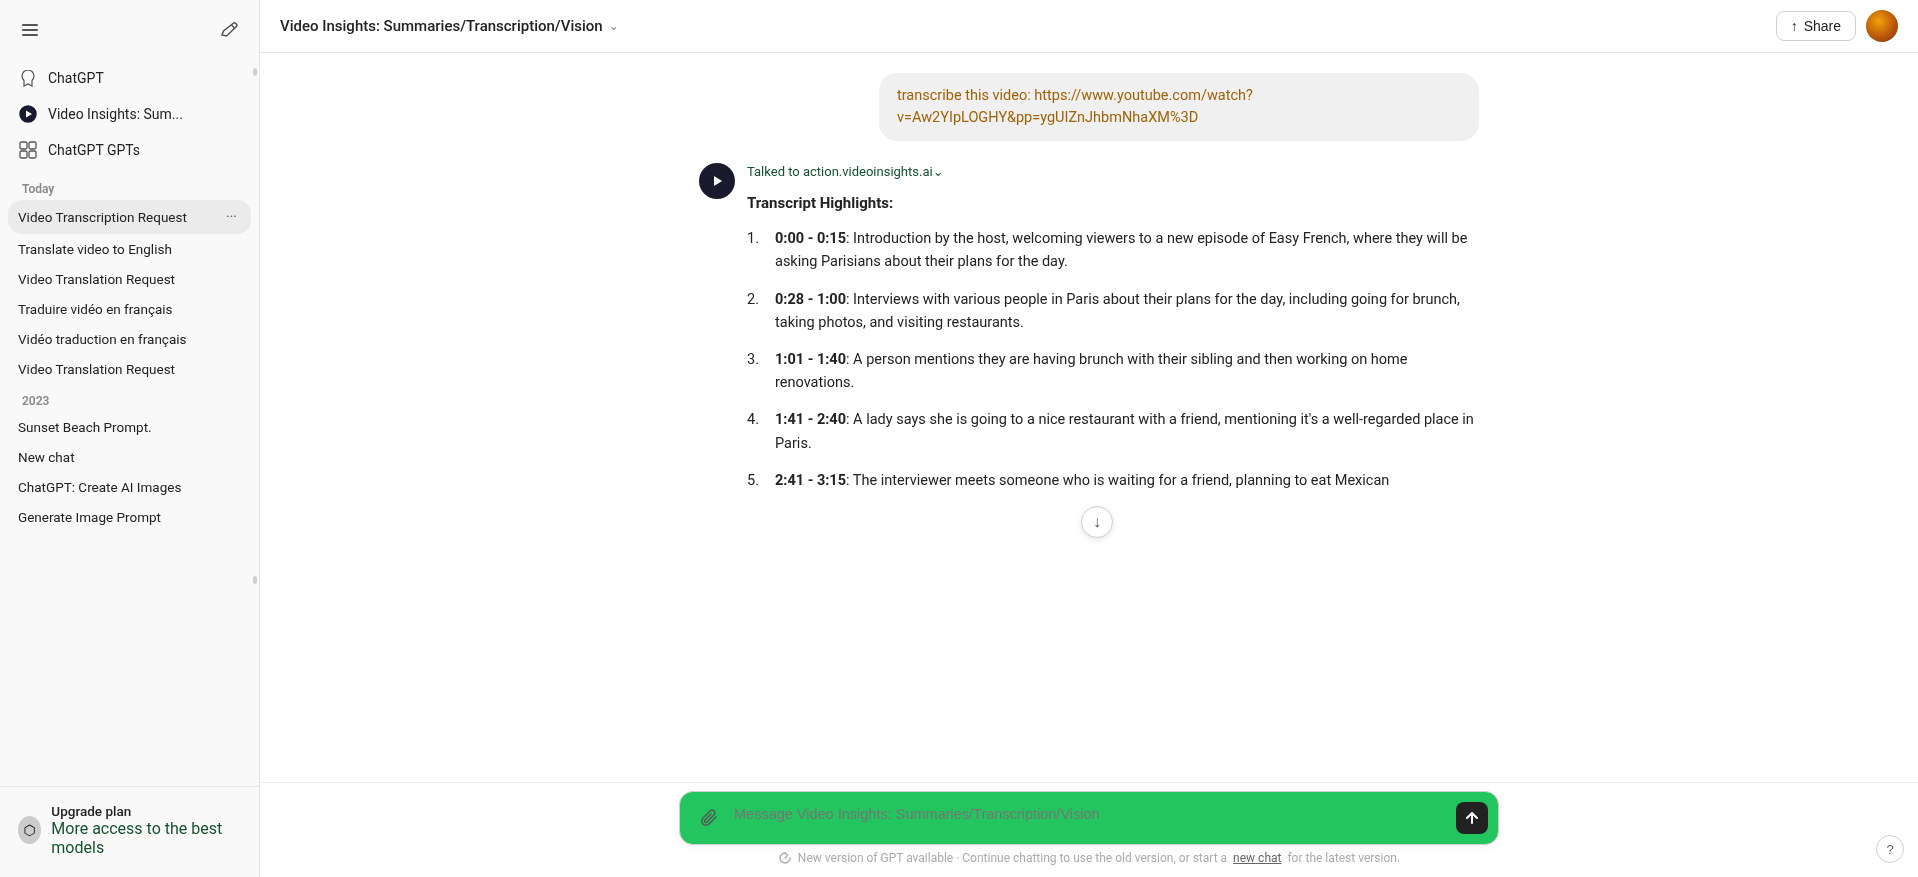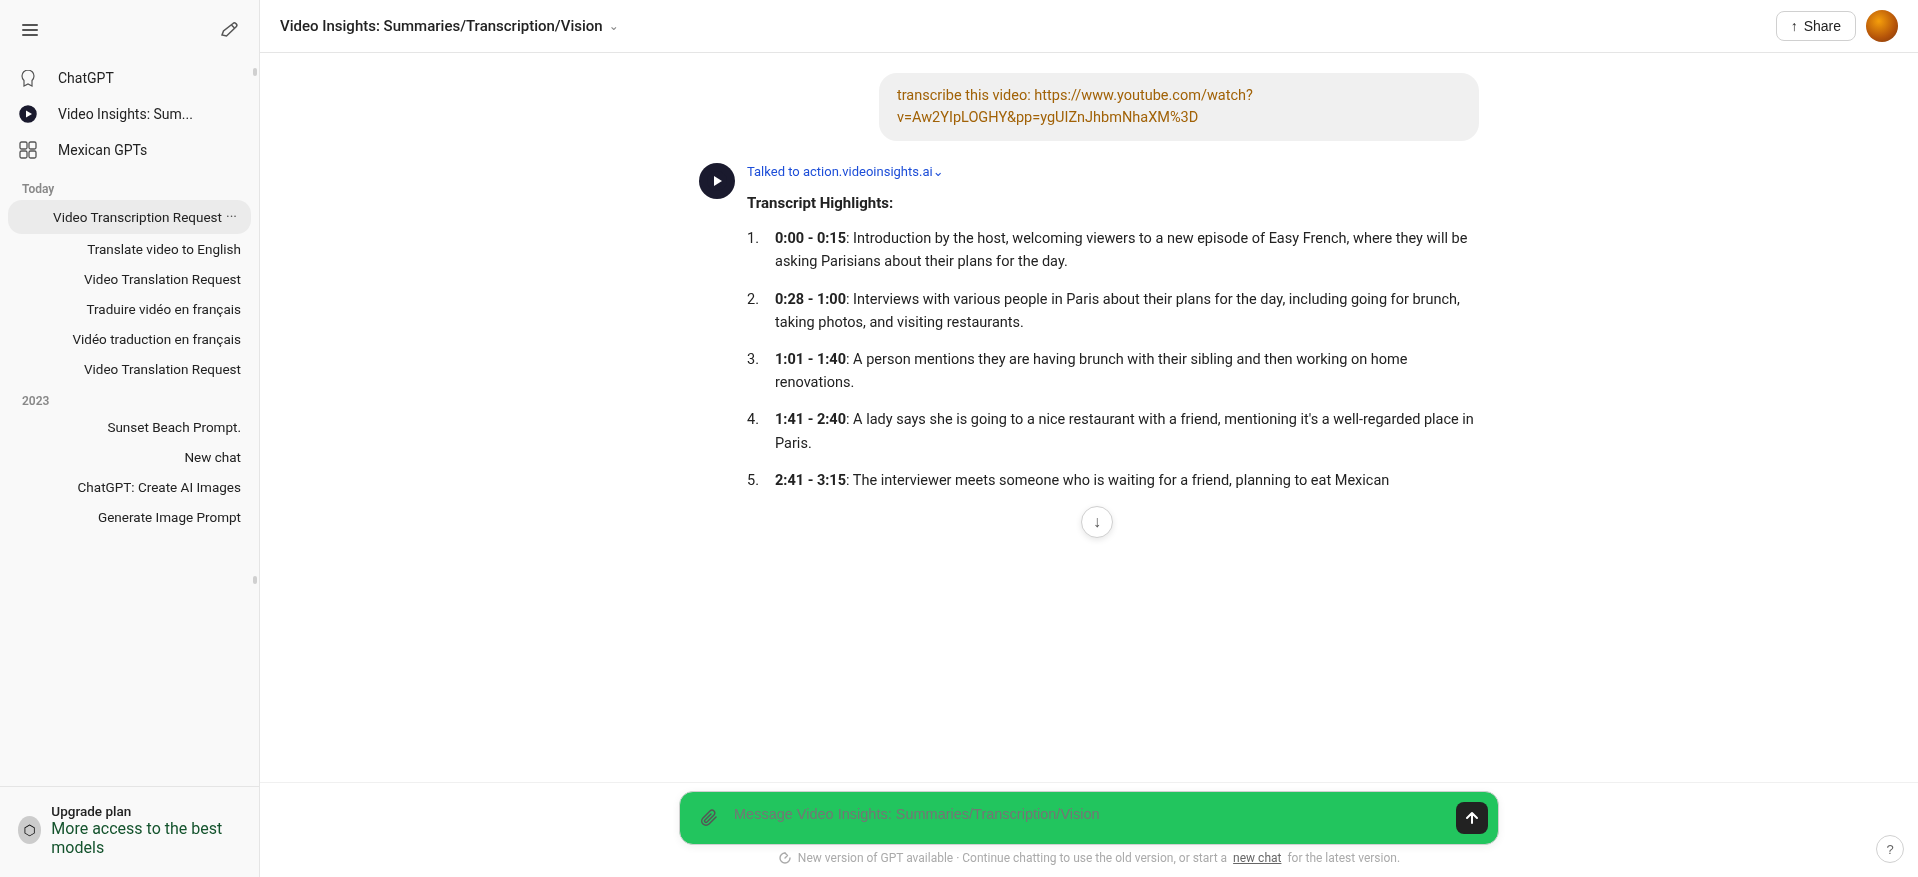--- a/index.html
+++ b/index.html
@@ -45,21 +45,21 @@
       font-size: 16px;
     }
 
     .sidebar-nav {
       padding: 4px 8px;
     }
 
     .nav-item {
       display: flex;
       align-items: center;
-      gap: 20px;
+      gap: 10px;
       padding: 8px 10px;
       border-radius: 8px;
       cursor: pointer;
       font-size: 14px;
       color: #222;
     }
 
     .nav-item-icon {
       width: 20px;
       height: 20px;
@@ -85,21 +85,20 @@
 
     .chat-item {
       display: flex;
       align-items: center;
       justify-content: space-between;
       padding: 7px 10px;
       border-radius: 14px;
       cursor: pointer;
       font-size: 13.5px;
       color: #222;
-      text-align: right;
     }
     .chat-item:hover, .chat-item.active { background: #ebebeb; }
 
     .chat-item-text {
       flex: 1;
       white-space: nowrap;
       overflow: hidden;
       text-overflow: ellipsis;
     }
 
@@ -258,21 +257,21 @@
       align-items: center;
       justify-content: center;
     }
 
     .ai-content { flex: 1; }
 
     .ai-source-tag {
       display: inline-flex;
       align-items: center;
       font-size: 13px;
-      color: #1d4ed8;
+      color: #14532d;
       margin-bottom: 12px;
       cursor: pointer;
     }
 
     .ai-text {
       font-size: 14.5px;
       color: #222;
       line-height: 1.65;
     }
 
@@ -471,21 +470,21 @@
     </div>
     <div class="nav-item">
       <div class="nav-item-icon">
         <svg width="18" height="18" viewBox="0 0 18 18" fill="none">
           <rect x="1" y="1" width="7" height="7" rx="1.5" stroke="#555" stroke-width="1.3" fill="none"></rect>
           <rect x="10" y="1" width="7" height="7" rx="1.5" stroke="#555" stroke-width="1.3" fill="none"></rect>
           <rect x="1" y="10" width="7" height="7" rx="1.5" stroke="#555" stroke-width="1.3" fill="none"></rect>
           <rect x="10" y="10" width="7" height="7" rx="1.5" stroke="#555" stroke-width="1.3" fill="none"></rect>
         </svg>
       </div>
-      <span>Mexican GPTs</span>
+      <span>ChatGPT GPTs</span>
     </div>
   </div>
 
   <div class="sidebar-chat-list">
     <div class="sidebar-section-label">Today</div>
 
     <div class="chat-item active">
       <span class="chat-item-text">Video Transcription Request</span>
       <span class="chat-item-more">···</span>
     </div>

